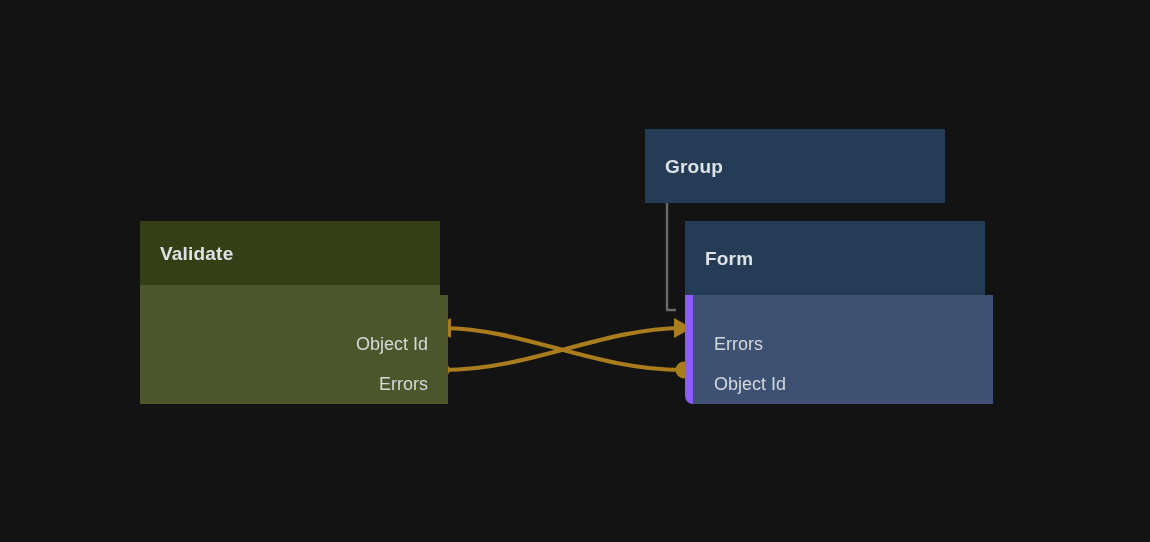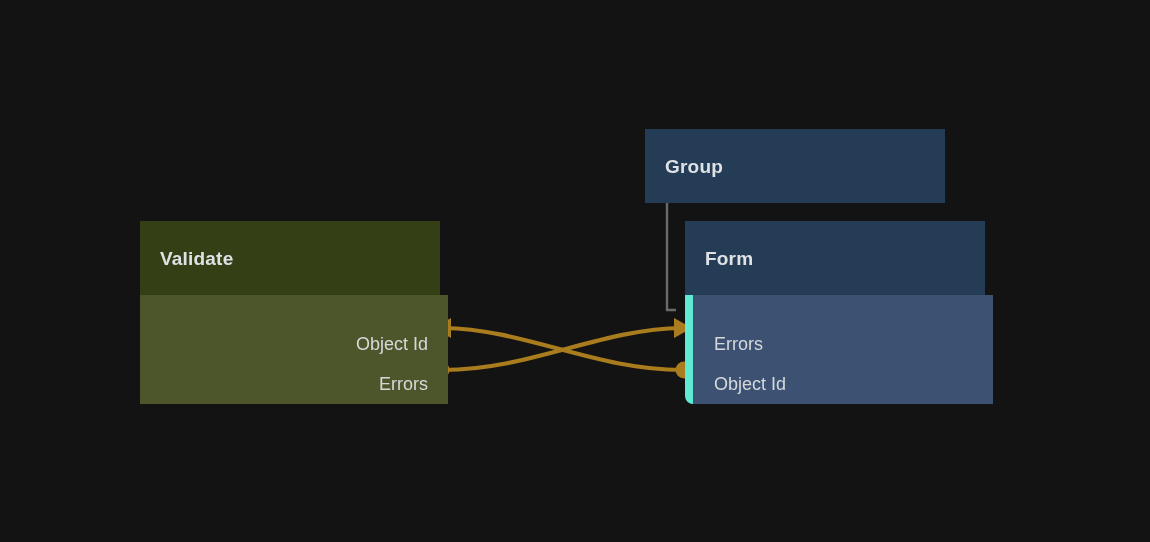--- a/index.html
+++ b/index.html
@@ -71,21 +71,21 @@
 
   
   #node-validate {
     left: 140px;
     top: 221px;
     width: 300px;
     height: 183px;
     background: #4d562a;
   }
   #node-validate .node-header {
-    height: 74px;
+    height: 64px;
     background: #343f15;
   }
   #node-validate .node-body {
     top: 74px;
     height: 109px;
     background: #4d562a;
   }
 
   
   #node-group {
@@ -99,21 +99,21 @@
     height: 74px;
     background: #253c57;
   }
 
   
   #node-form {
     left: 685px;
     top: 221px;
     width: 300px;
     height: 183px;
-    background: #5eead4;
+    background: #8b5cf6;
     border-radius: 8px;
   }
   #node-form .node-header {
     height: 74px;
     background: #253c57;
   }
   #node-form .node-body {
     top: 74px;
     height: 109px;
     background: #3d5273;

